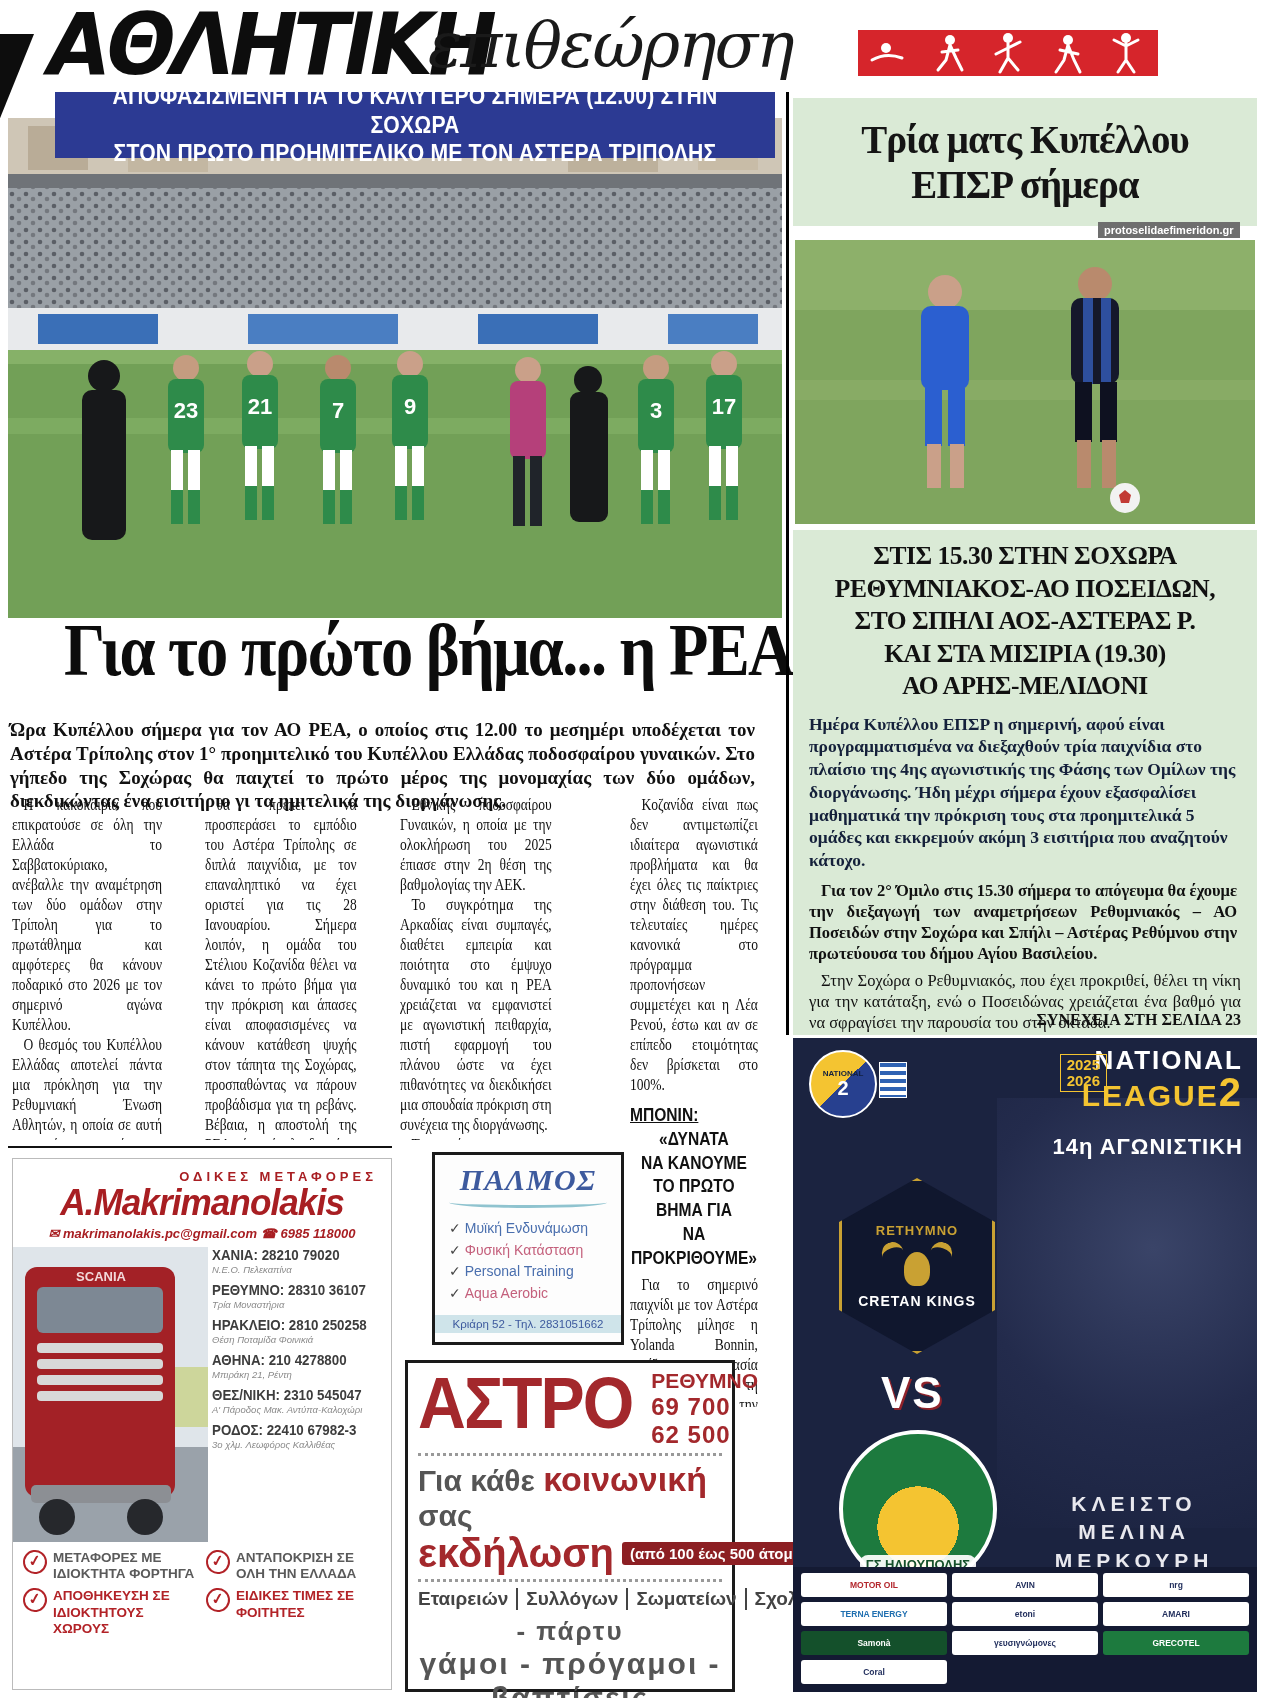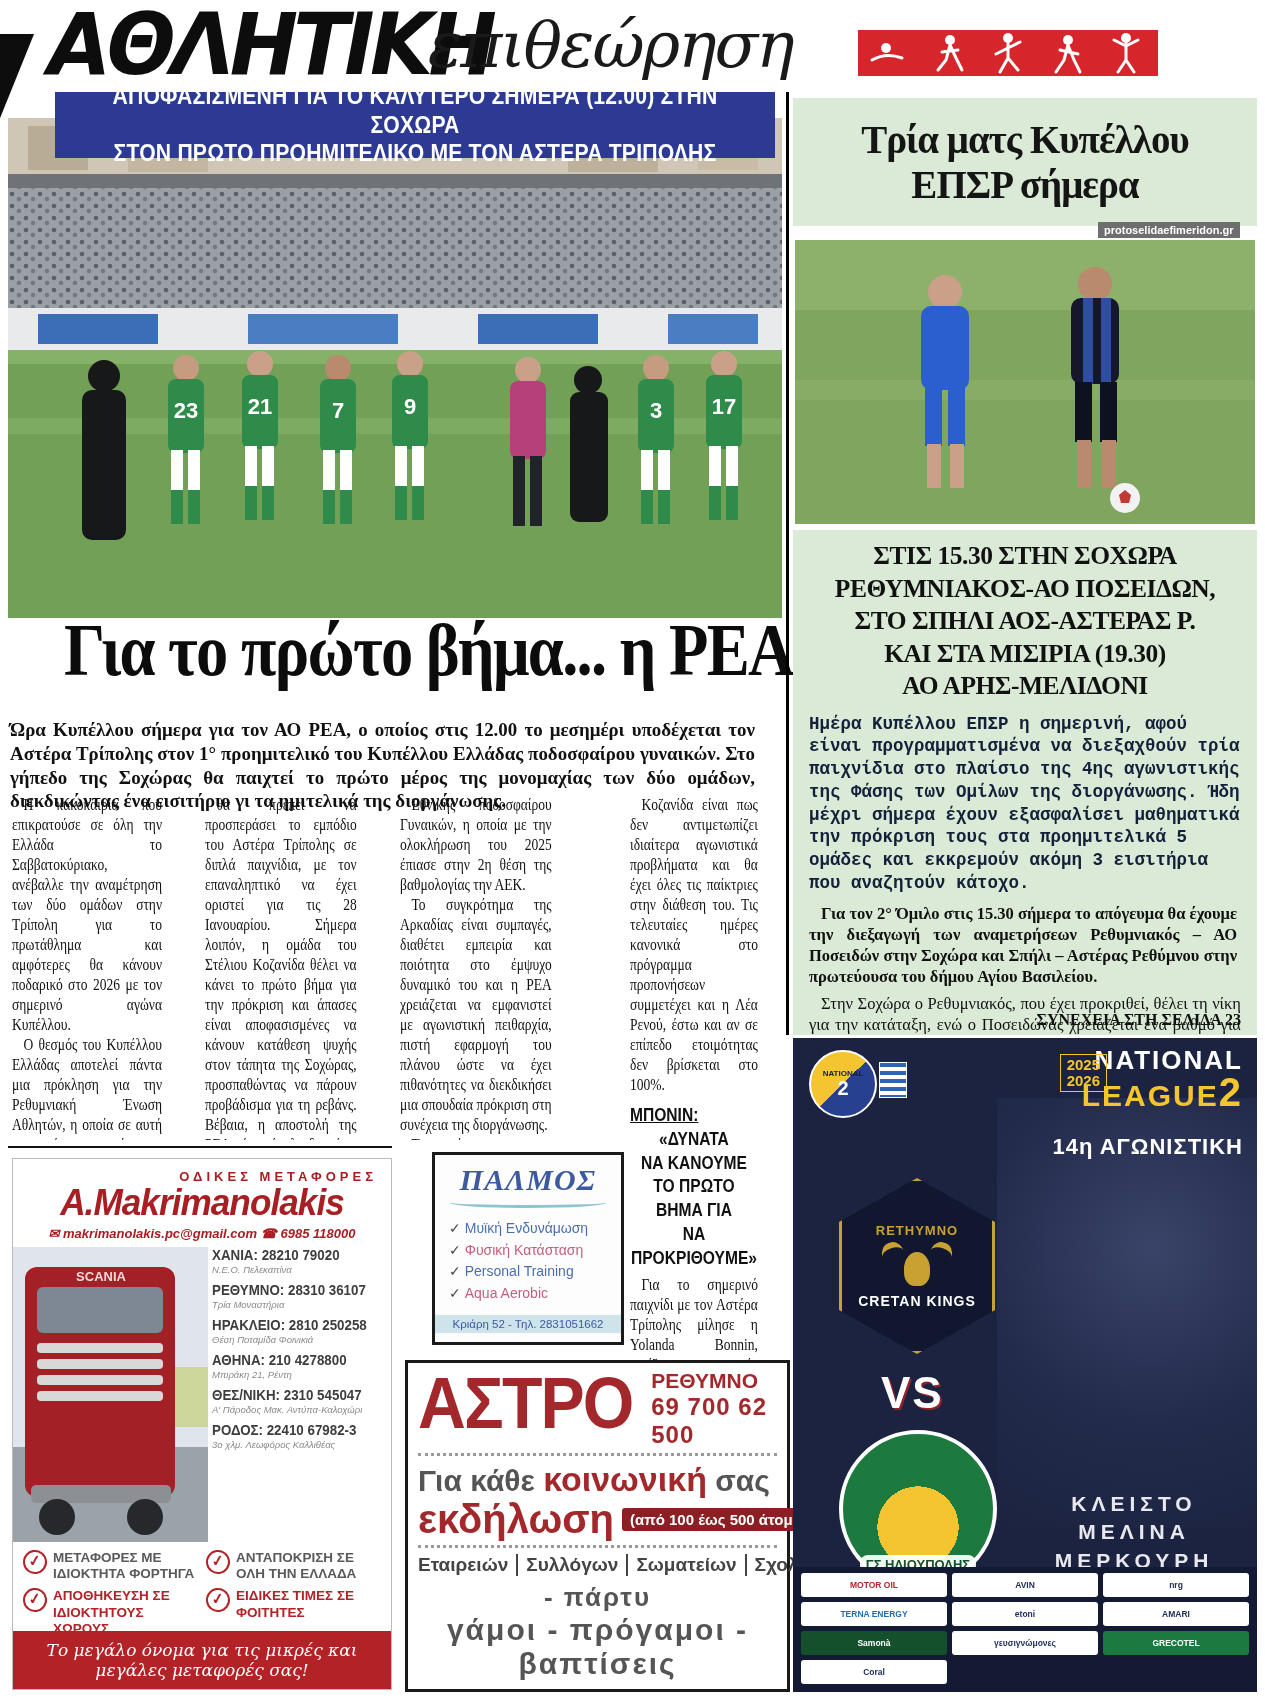--- a/index.html
+++ b/index.html
@@ -41,21 +41,21 @@
   
   .vrule{left:786px;top:92px;width:3px;height:943px;background:#000;}
   .green{background:#daead6;}
   .r-headbox{left:793px;top:98px;width:464px;height:128px;display:flex;flex-direction:column;justify-content:center;}
   .r-head{text-align:center;font-weight:bold;font-size:41px;line-height:1.1;color:#151515;letter-spacing:-1px;transform:scaleX(.95);}
   .watermark{left:1098px;top:222px;background:#6e6e6e;color:#fff;font-family:"Liberation Sans",sans-serif;
       font-size:11px;font-weight:bold;padding:2px 6px;z-index:5;}
   .photo-right{left:793px;top:238px;width:464px;height:288px;border:2px solid #fff;box-sizing:border-box;}
   .r-body{left:793px;top:530px;width:464px;height:505px;box-sizing:border-box;padding:10px 16px 8px 16px;overflow:hidden;}
   .r-sub{ text-align:center;font-weight:bold;font-size:26px;line-height:1.25;letter-spacing:-0.5px;transform:scaleX(.98);}
-  .r-lead{font-family:Liberation Mono, monospace;font-weight:bold;font-size:17.5px;line-height:1.3;margin-top:12px;text-align:left;color:#14203a;}
+  .r-lead{font-family:Liberation Serif, serif;font-weight:bold;font-size:17.5px;line-height:1.3;margin-top:12px;text-align:left;color:#14203a;}
   .r-p{font-size:16.5px;line-height:1.28;text-align:justify;margin-top:8px;text-indent:12px;}
   .r-cont{position:absolute;right:16px;bottom:6px;font-weight:bold;font-size:16px;margin-top:20px;}
 
   
   .palmos{left:432px;top:1152px;width:192px;height:193px;border:3px solid #1a1a1a;background:#fdfdfd;
       box-sizing:border-box;text-align:center;font-family:"Liberation Sans",sans-serif;}
   .palmos .logo{font-family:"Liberation Serif",serif;color:#3d5a9e;font-size:30px;font-weight:bold;
       font-style:italic;margin-top:8px;letter-spacing:1px;}
   .palmos .swoosh{width:85%;height:8px;margin:0 auto;border-bottom:3px solid #8fc3cf;border-radius:50%;}
   .palmos ul{list-style:none;margin:10px 0 0 0;padding:0 0 0 14px;text-align:left;}
@@ -83,21 +83,21 @@
   .feats{display:grid;grid-template-columns:1fr 1fr;gap:6px 8px;padding:8px 10px 0 10px;}
   .feat{display:flex;align-items:flex-start;font-family:"Liberation Sans",sans-serif;font-weight:bold;
       color:#b22227;font-size:13.5px;line-height:1.2;}
   .feat:nth-child(1),.feat:nth-child(2){color:#5a5a5a;}
   .chk{flex:0 0 20px;height:20px;border:2.5px solid #b22227;border-radius:50%;color:#b22227;
       font-size:15px;line-height:18px;text-align:center;margin-right:6px;transform:rotate(-8deg);}
   .slogan{position:absolute;left:0;bottom:0;width:100%;background:#b22227;color:#fff;text-align:center;
       font-family:"DejaVu Serif",serif;font-style:italic;font-size:17px;padding:9px 0;}
 
   
-  .astro{left:405px;top:1360px;width:385px;height:332px;border:3px solid #1a1a1a;background:#fff;
+  .astro{left:405px;top:1360px;width:330px;height:332px;border:3px solid #1a1a1a;background:#fff;
       box-sizing:border-box;font-family:"Liberation Sans",sans-serif;padding:6px 10px;}
   .astro .row1{display:flex;align-items:flex-start;}
   .astro .name{color:#a3282c;font-weight:bold;font-size:72px;letter-spacing:-2px;line-height:.95;transform:scaleX(.92);transform-origin:left top;}
   .astro .ph{margin-left:auto;text-align:left;color:#a3282c;font-weight:bold;}
   .astro .ph .c{font-size:21px;color:#a3282c;}
   .astro .ph .n{font-size:24px;letter-spacing:1px;}
   .astro .dots{border-top:3px dotted #999;margin:4px 0;}
   .astro .l1{font-size:30px;color:#555;font-weight:bold;}
   .astro .l1 .em{color:#a3282c;font-size:34px;}
   .astro .l2{color:#a3282c;font-weight:bold;font-size:40px;line-height:1;display:flex;align-items:center;gap:8px;}
@@ -440,21 +440,20 @@
       </div>
     <div class="feat">
         <span class="chk">✓</span>
         <span>ΑΠΟΘΗΚΕΥΣΗ ΣΕ ΙΔΙΟΚΤΗΤΟΥΣ ΧΩΡΟΥΣ</span>
       </div>
     <div class="feat">
         <span class="chk">✓</span>
         <span>ΕΙΔΙΚΕΣ ΤΙΜΕΣ ΣΕ ΦΟΙΤΗΤΕΣ</span>
       </div>
   </div>
-  <div class="slogan">Το μεγάλο όνομα για τις μικρές και μεγάλες μεταφορές σας!</div>
 </div>
 
 <div class="abs astro">
   <div class="row1">
     <div class="name">ΑΣΤΡΟ</div>
     <div class="ph">
       <div class="c">ΡΕΘΥΜΝΟ</div>
       <div class="n">69 700 62 500</div>
     </div>
   </div>

